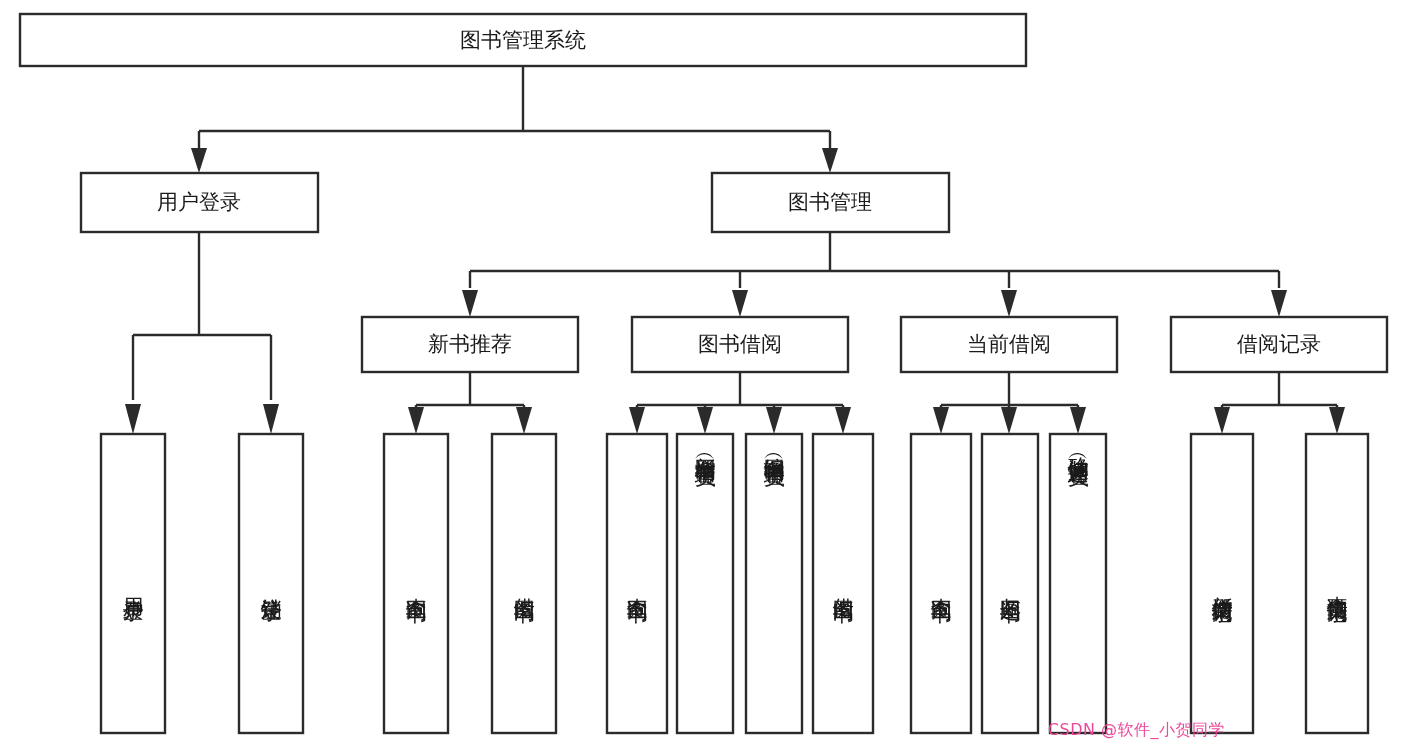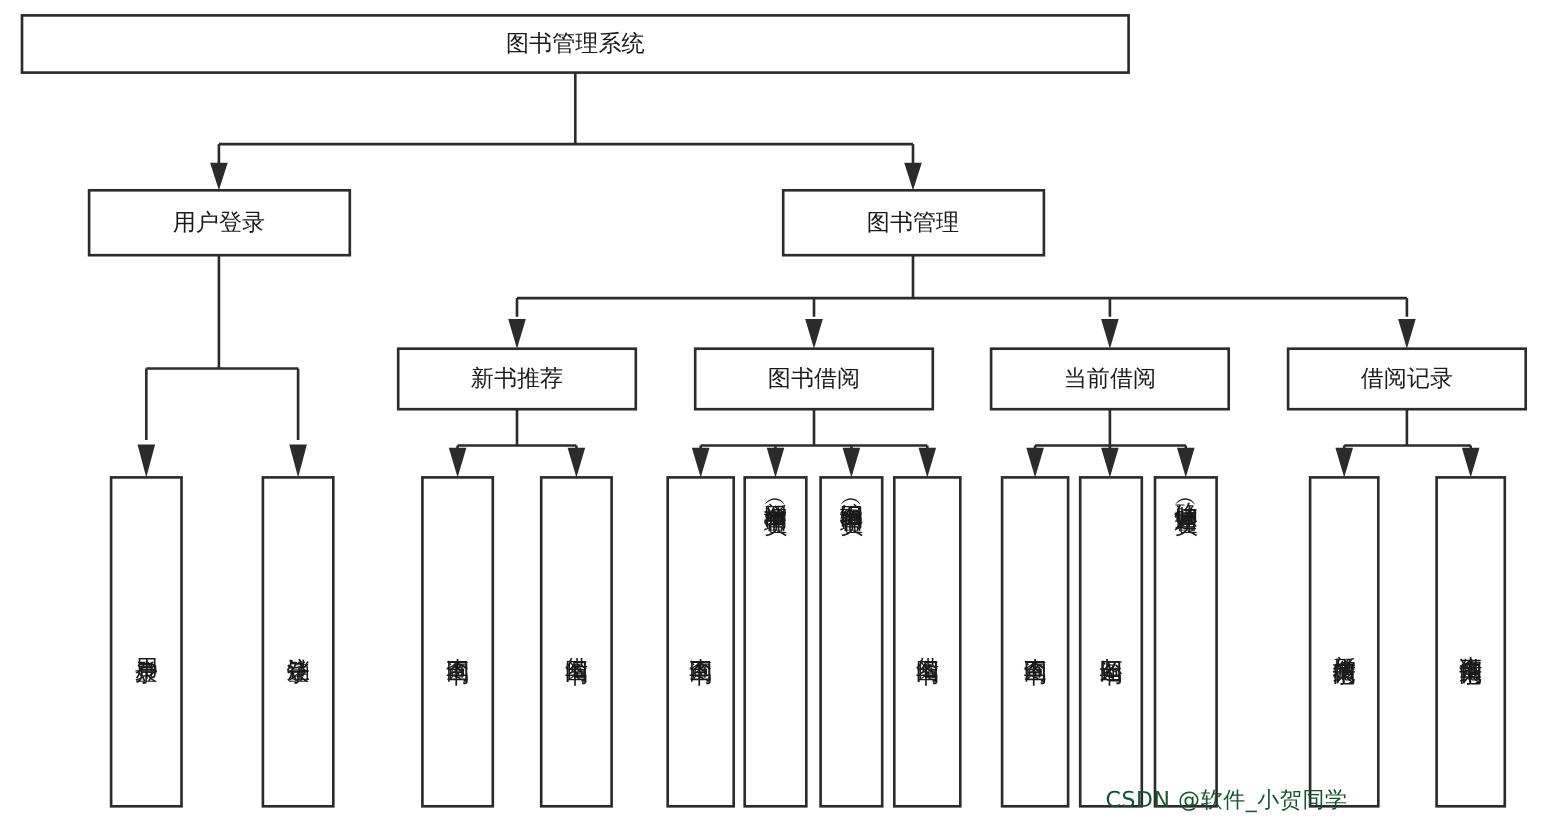--- a/index.html
+++ b/index.html
@@ -62,22 +62,22 @@
     line-height: 1.06;
     color: #1a1a1a;
     letter-spacing: 1.5px;
     white-space: nowrap;
   }
   .watermark {
     position: absolute;
     right: 12px;
     bottom: 6px;
     font-family: "DejaVu Sans", "Liberation Sans", sans-serif;
-    font-size: 20px;
-    color: #14532d;
+    font-size: 16px;
+    color: #ec4899;
     letter-spacing: 0.5px;
     white-space: nowrap;
   }
 </style>
 </head>
 <body>
 
 <div id="diagram-root">
 
   <svg class="flow" viewBox="0 0 1405 747">

